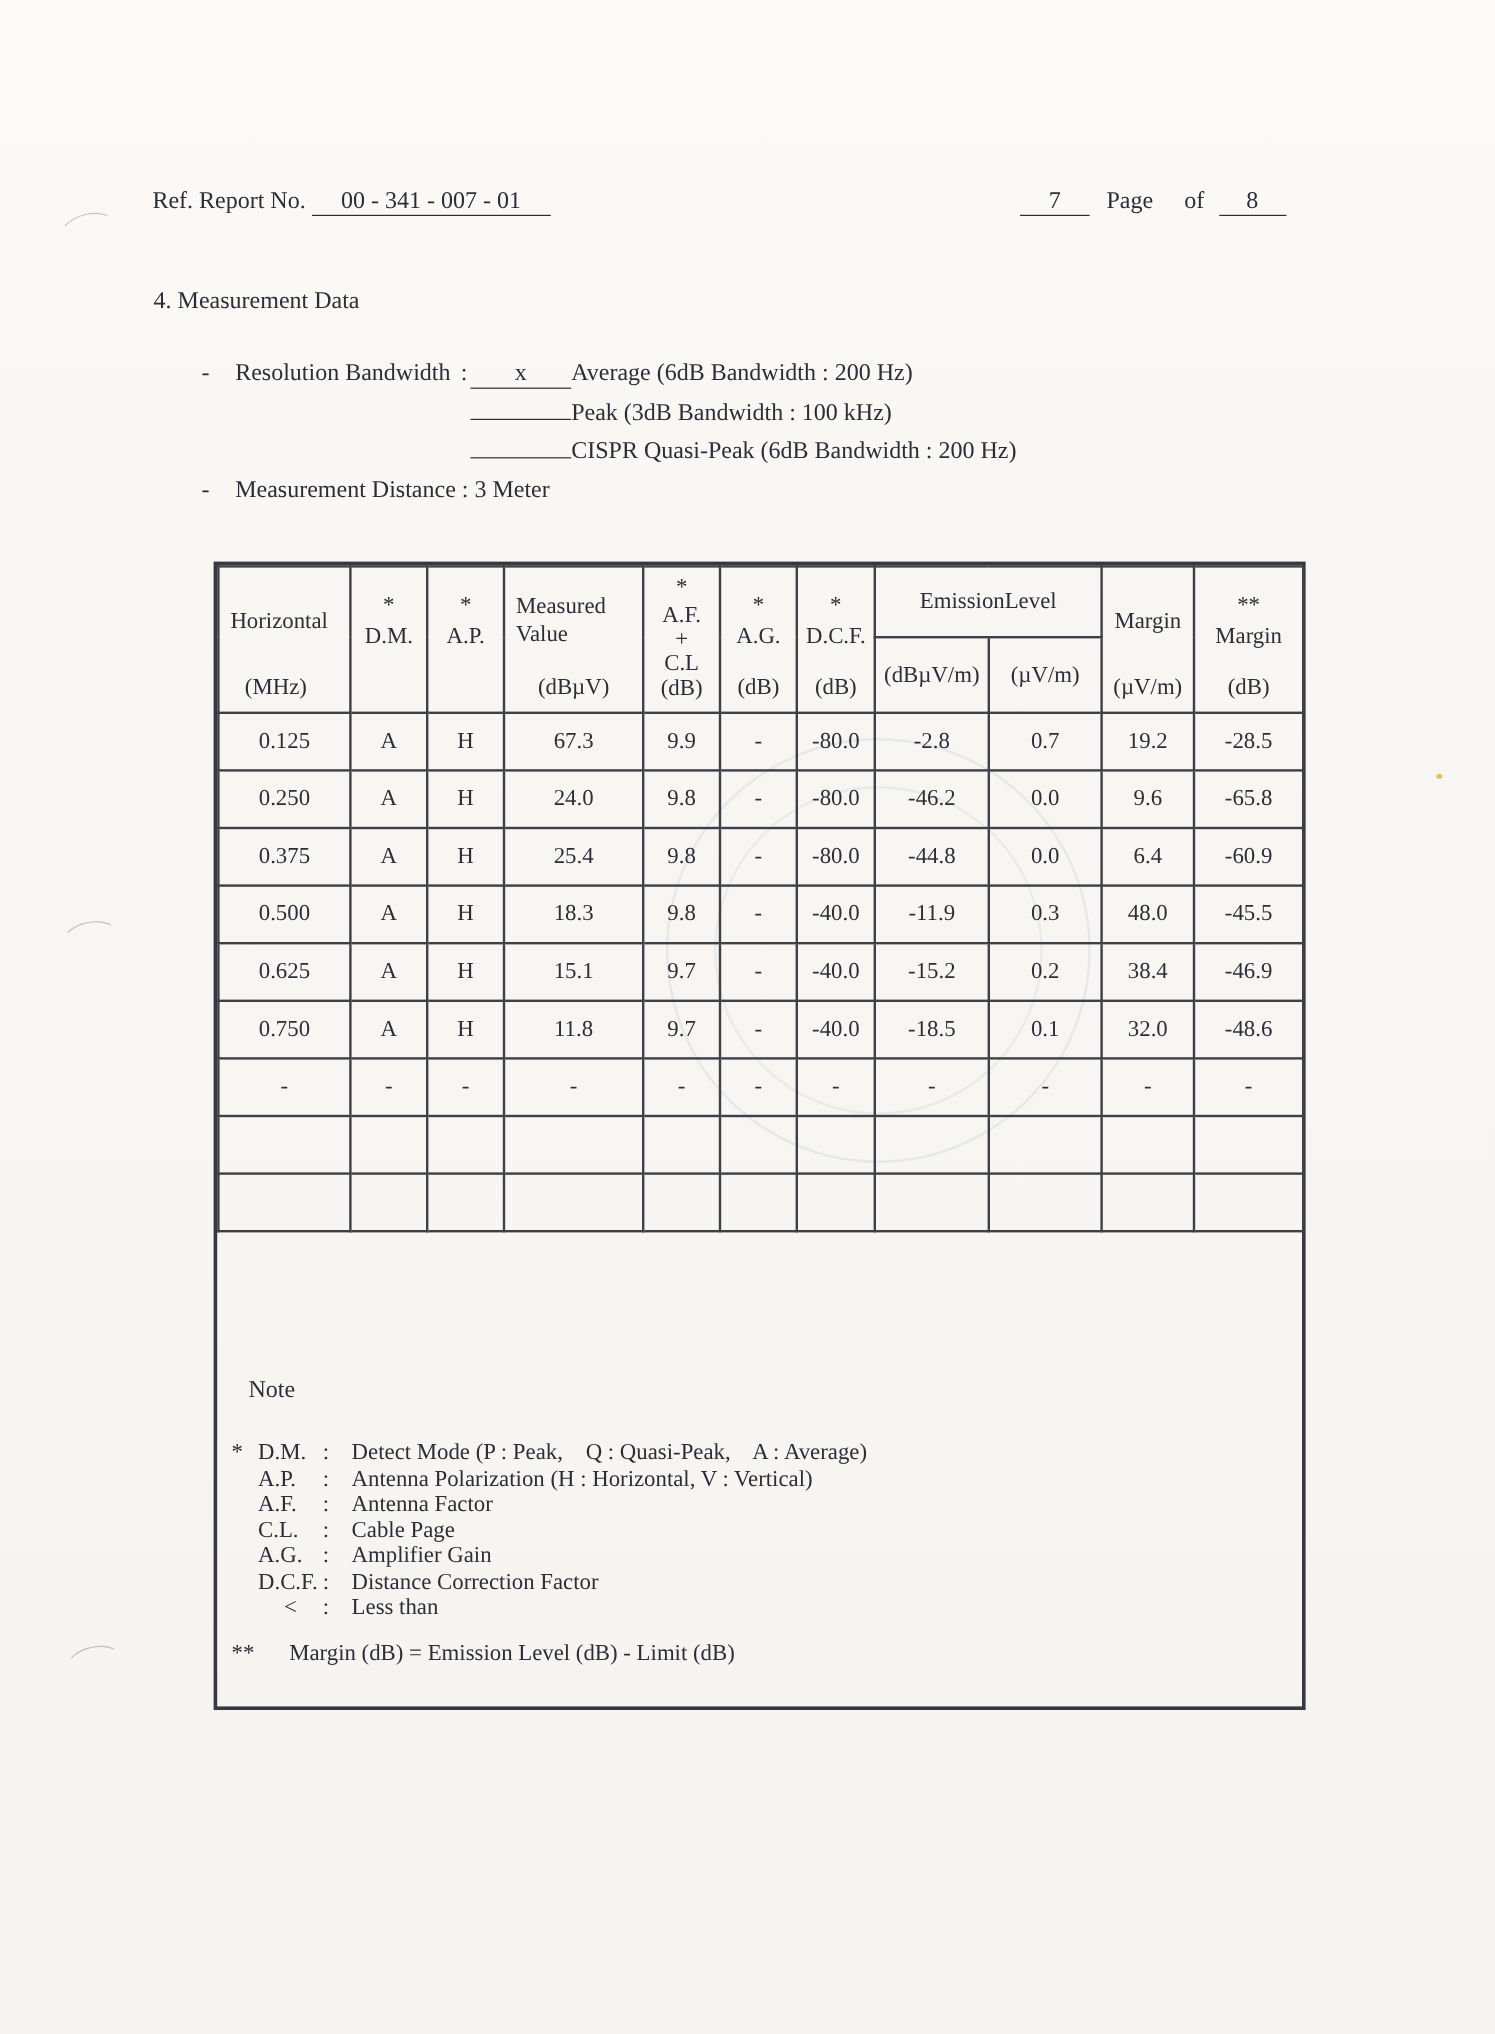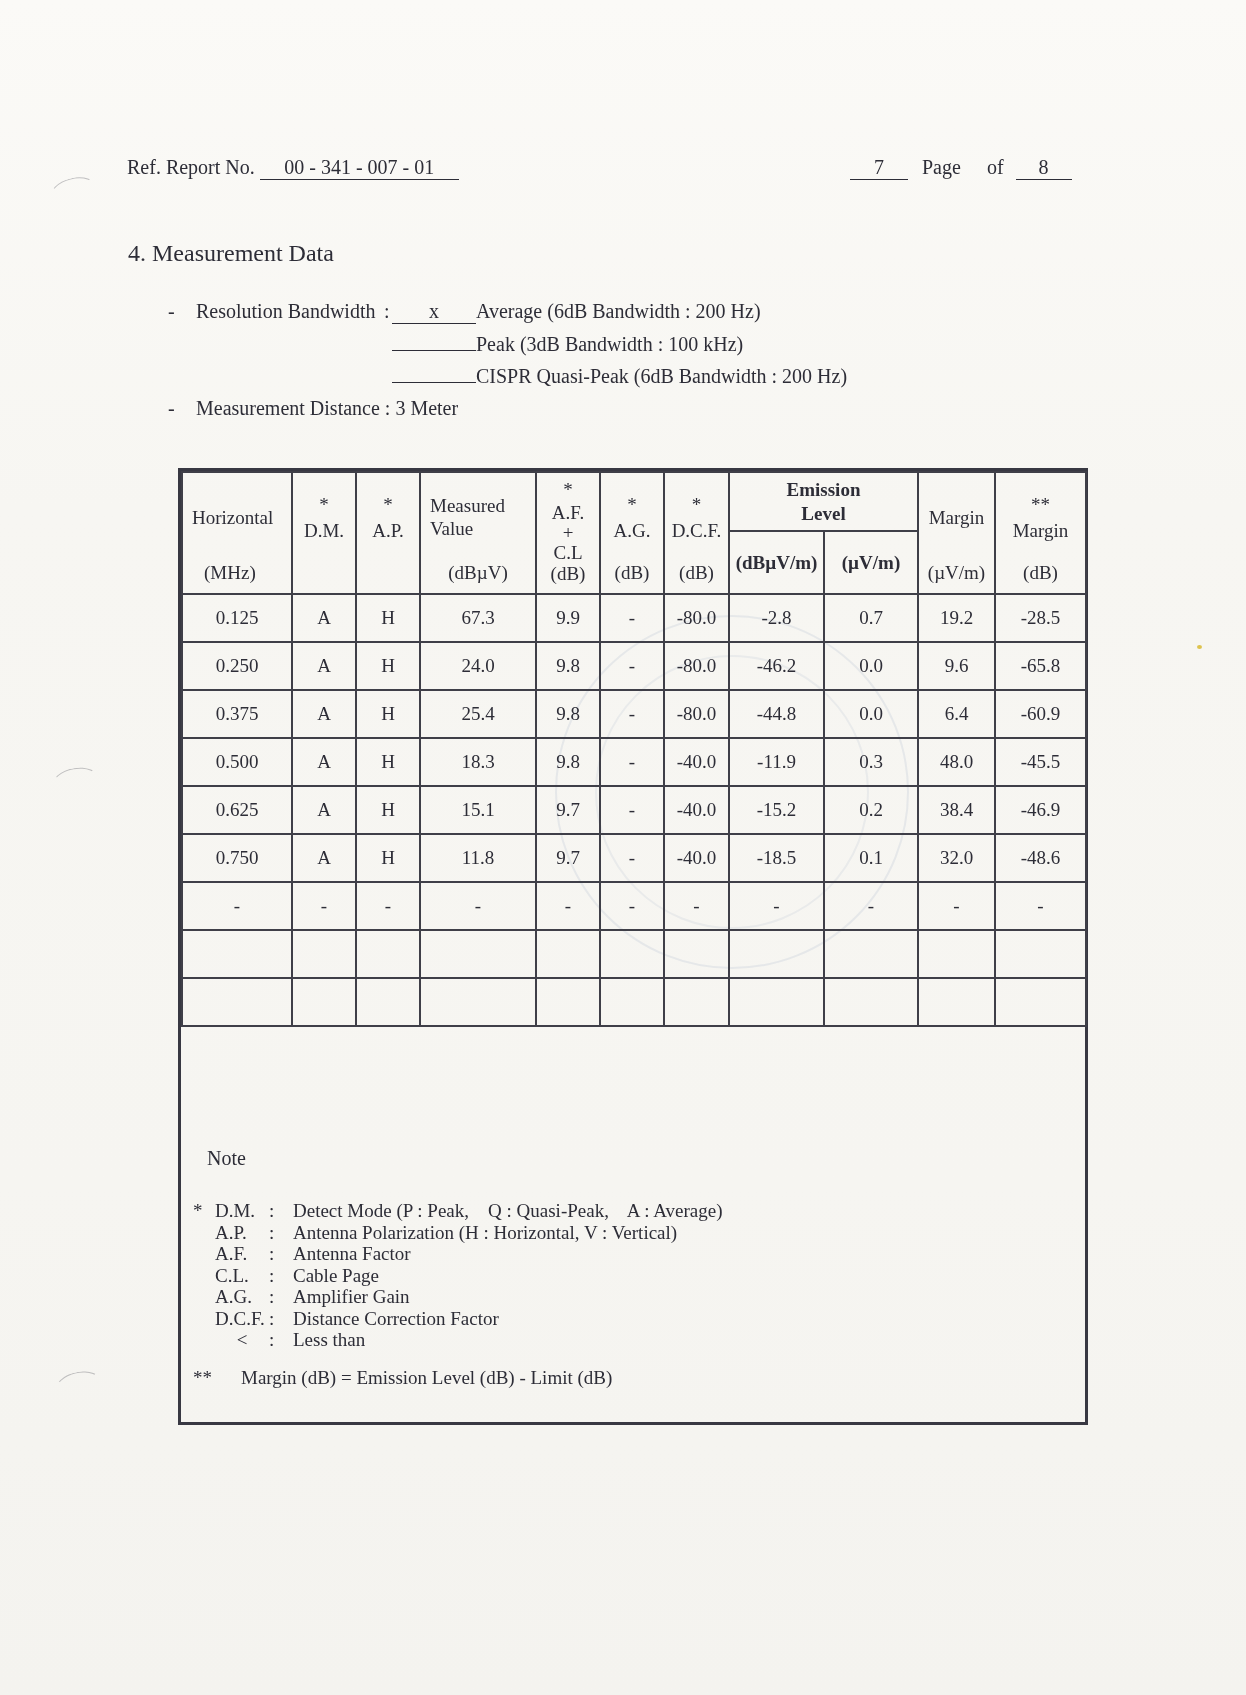--- a/index.html
+++ b/index.html
@@ -19,21 +19,21 @@
   
   .ref-line{position:absolute;left:127px;top:156px;font-size:20px;}
   .u{display:inline-block;border-bottom:1.8px solid #2d2d37;text-align:center;}
   .ref-val{min-width:175px;padding:0 12px;}
   .page-line{position:absolute;left:850px;top:156px;font-size:20px;display:flex;align-items:baseline;}
   .pnum{width:58px;}
   .plabel{margin-left:14px;}
   .polabel{margin-left:26px;}
   .ptot{width:56px;margin-left:12px;}
   
-  .sec-title{position:absolute;left:128px;top:240px;font-size:24px;}
+  .sec-title{position:absolute;left:128px;top:240px;font-size:20px;}
   .rb{position:absolute;left:168px;top:300px;font-size:20px;}
   .rb-line{display:flex;align-items:baseline;margin-bottom:9px;}
   .dash{width:12px;margin-right:16px;}
   .rb-label{width:188px;}
   .rb-colon{width:8px;}
   .blank{display:inline-block;width:84px;border-bottom:1.8px solid #2d2d37;text-align:center;}
   .rb-indent{margin-left:224px;}
   .dist{margin-top:5px;}
   
   .box{position:absolute;left:178px;top:468px;width:904px;height:951px;border:3px solid #383842;}
@@ -42,22 +42,22 @@
   thead tr.hr1{height:57px;} thead tr.hr2{height:63px;}
   tbody td{height:46px;text-align:center;vertical-align:middle;}
   .hc{position:relative;height:120px;display:flex;flex-direction:column;justify-content:center;
       align-items:center;padding-bottom:32px;box-sizing:border-box;line-height:23px;}
   .hc.left{align-items:flex-start;padding-left:9px;}
   .hc.tight{justify-content:flex-start;padding-top:7px;line-height:20px;padding-bottom:0;}
   .hs{margin-bottom:3px;}
   .hu{position:absolute;bottom:9px;left:0;right:0;text-align:center;}
   .hu.uleft{text-align:left;padding-left:9px;margin-left:12px;}
   .hu.ucenter{text-align:center;padding-left:0;}
-  .emc{display:flex;flex-direction:column;justify-content:center;align-items:center;height:57px;line-height:24px;font-weight:bold;}
-  .hr2 th{vertical-align:middle;font-weight:bold;}
+  .emc{display:flex;flex-direction:row;justify-content:center;align-items:center;height:57px;line-height:24px;}
+  .hr2 th{vertical-align:middle;}
   
   .note{padding-left:12px;}
   .note-title{margin-top:120px;padding-left:14px;font-size:20px;}
   .defs{margin-top:30px;display:grid;grid-template-columns:22px 54px 24px auto;
         font-size:19px;line-height:21.5px;}
   .defs span{white-space:pre;}
   .formula{margin-top:16px;display:grid;grid-template-columns:48px auto;font-size:19px;}
 </style>
 </head>
 <body>

